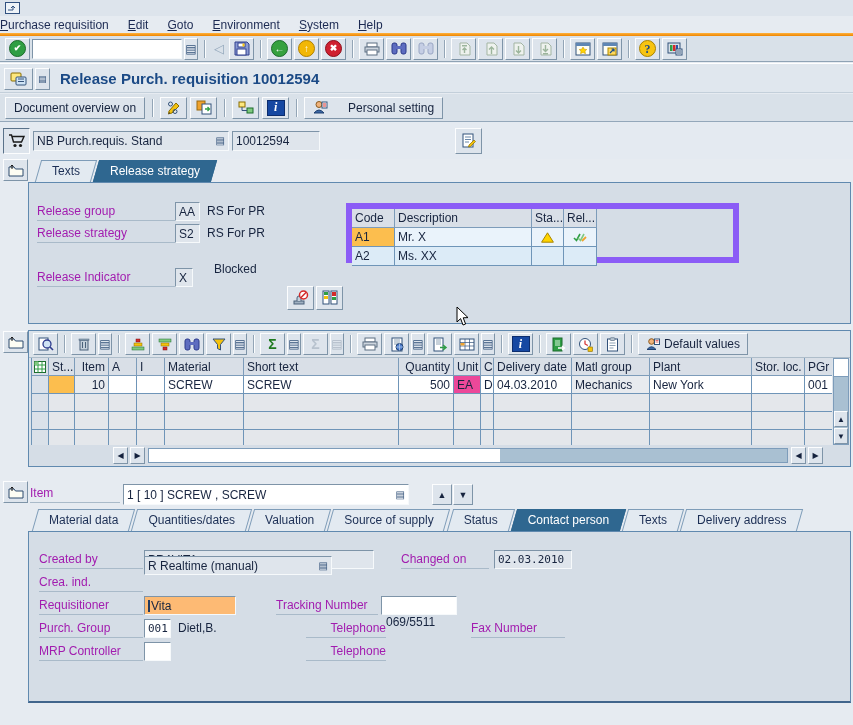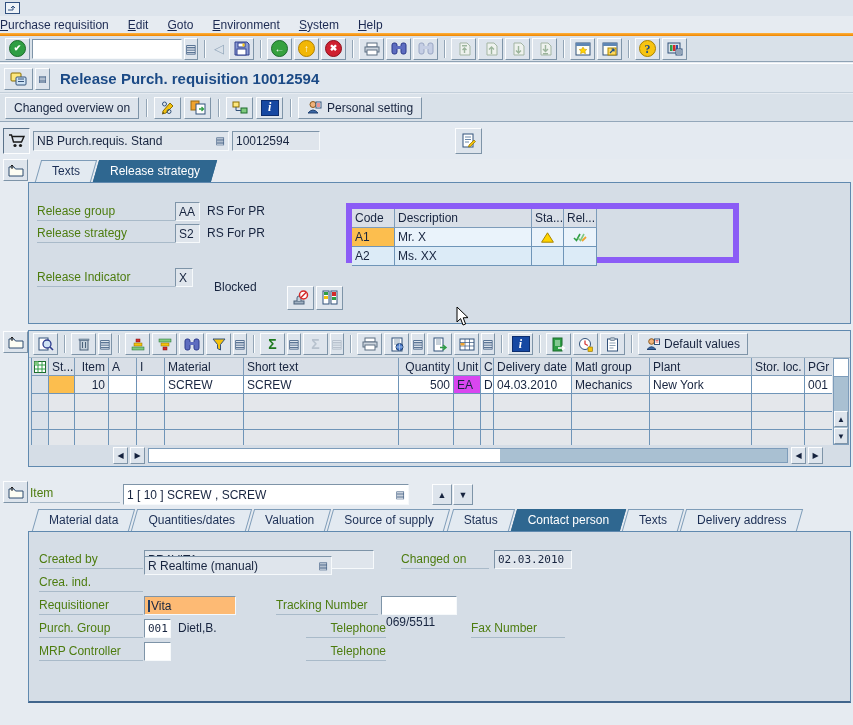--- a/index.html
+++ b/index.html
@@ -4,21 +4,21 @@
 <style>
 *{margin:0;padding:0;box-sizing:border-box}
 html,body{width:853px;height:725px}
 body{position:relative;font-family:"Liberation Sans",sans-serif;font-size:12px;color:#17243f;background:#e6ebf1;overflow:hidden}
 .abs{position:absolute}
 .flex{display:flex;align-items:center}
 .btn{display:inline-flex;align-items:center;justify-content:center;background:#dde4ec;border:1px solid;border-color:#fcfdfe #7e94a8 #7e94a8 #fcfdfe;cursor:default}
 .sunk{background:#dfe5ec;border:1px solid;border-color:#7e94a8 #f6f9fb #f6f9fb #7e94a8;display:flex;align-items:center;padding:0 3px;white-space:nowrap;overflow:hidden}
 .whitefld{background:#fff}
 .yellowfld{background:#fdba74}
-.lbl{position:absolute;height:17px;border-bottom:1px solid #a9bac9;white-space:nowrap;color:#4d7c0f}
+.lbl{position:absolute;height:17px;border-bottom:1px solid #a9bac9;white-space:nowrap;color:#a21caf}
 .txtonly{position:absolute;white-space:nowrap}
 .sep{width:1px;height:18px;background:#93a5b6;box-shadow:1px 0 0 #fbfdfe;margin:0 4px;flex:none}
 .tb{width:25px;height:22px;flex:none}
 .dd{width:14px;height:22px;font-size:9px;color:#33527a;flex:none}
 .dd.dis{color:#aeb9c6}
 .cir{width:17px;height:17px;border-radius:50%;display:inline-flex;align-items:center;justify-content:center;color:#fff;font-weight:bold;font-size:10px;line-height:1;flex:none}
 .menu-item{display:inline-block;margin-right:19px;color:#1c2a52}
 .menu-item::first-letter{text-decoration:underline}
 .tabwrap{position:absolute;display:flex;align-items:center;height:23px}
 .tab{position:relative;height:22px;padding:0 14px;display:flex;align-items:center;margin-right:2px}
@@ -182,21 +182,21 @@
       </svg>
     </span>
   <span class="btn abs" style="left:35px;top:4px;width:15px;height:22px">
       <span class="glyph" style="font-size:9px;color:#33527a">▤</span>
     </span>
   <span class="abs" style="left:60px;top:6px;font-size:15px;font-weight:bold;color:#1b4a86">Release Purch. requisition 10012594</span>
 </div>
 
 <div class="abs flex" style="left:0;top:94px;width:853px;height:28px;background:#d9e1e9;border-bottom:1px solid #93a7ba;padding-left:5px;gap:3px">
   <span class="btn" style="height:22px;padding:0 8px">
-      <span>Changed overview on</span>
+      <span>Document overview on</span>
     </span>
   <span class="sep"></span>
   <span class="btn tb" style="width:27px">
       <svg width="16" height="15" viewBox="0 0 16 15">
         <path d="M3 11 L10 3 L13 6 L6 13 L2.5 13.8 z" fill="#f4c20d" stroke="#8a6d00"></path>
         <path d="M10 3 L13 6" stroke="#8a6d00"></path>
         <path d="M2.5 13.8 L4 12.5" stroke="#333"></path>
         <circle cx="4.5" cy="4" r="2" fill="none" stroke="#33527a"></circle>
         <circle cx="9" cy="11.5" r="2" fill="none" stroke="#33527a"></circle>
       </svg>
@@ -213,21 +213,21 @@
       <svg width="16" height="15" viewBox="0 0 16 15">
         <rect x="1" y="2" width="6" height="5" fill="#fde87e" stroke="#8a6d00"></rect>
         <rect x="9" y="8" width="6" height="5" fill="#7fc97f" stroke="#1c6b2c"></rect>
         <path d="M4 7 L4 10.5 L9 10.5" stroke="#33527a" fill="none"></path>
       </svg>
     </span>
   <span class="btn tb" style="width:27px">
       <span class="infoic">i</span>
     </span>
   <span class="sep"></span>
-  <span class="btn" style="height:22px;padding:0 8px;gap:5px">
+  <span class="btn" style="height:22px;padding:0 8px;gap:20px">
       <svg width="15" height="15" viewBox="0 0 15 15">
         <circle cx="6" cy="4.5" r="3" fill="#f0b27a" stroke="#8a5a20"></circle>
         <path d="M1 13 q5 -6 10 0 z" fill="#3b67a5" stroke="#1e3f6e"></path>
         <rect x="9" y="2" width="5" height="6" fill="#fff" stroke="#33527a"></rect>
         <path d="M10 4 h3 M10 6 h3" stroke="#d42a2a"></path>
       </svg>
       <span>Personal setting</span>
     </span>
 </div>
 
@@ -282,21 +282,21 @@
   <span class="lbl" style="left:8px;top:43px;width:138px">Release strategy</span>
   <span class="sunk abs" style="left:146px;top:41px;width:25px;height:19px">
       <span>S2</span>
     </span>
   <span class="txtonly" style="left:178px;top:43px">RS For PR</span>
 
   <span class="lbl" style="left:8px;top:87px;width:138px">Release Indicator</span>
   <span class="sunk abs" style="left:146px;top:85px;width:18px;height:19px">
       <span>X</span>
     </span>
-  <span class="txtonly" style="left:185px;top:97px">Blocked</span>
+  <span class="txtonly" style="left:185px;top:79px">Blocked</span>
 
   <span class="btn abs" style="left:258px;top:103px;width:27px;height:24px">
       <svg width="17" height="16" viewBox="0 0 17 16">
         <rect x="2" y="11" width="10" height="3" fill="#9fb0c1" stroke="#4a617a"></rect>
         <path d="M5 11 v-3 q0-2 2-2 t2 2 v3" fill="#c3cfda" stroke="#4a617a"></path>
         <circle cx="11.5" cy="5" r="4" fill="#fff" stroke="#d42a2a" stroke-width="1.5"></circle>
         <path d="M8.8 7.8 L14.2 2.2" stroke="#d42a2a" stroke-width="1.5"></path>
       </svg>
     </span>
   <span class="btn abs" style="left:287px;top:103px;width:27px;height:24px">
@@ -513,21 +513,21 @@
     <div class="hc">PGr</div>
 
     <div class="cell selcol"></div>
     <div class="cell" style="background:#fcbe4e"></div>
     <div class="cell num" style="background:#e8ebef">10</div>
     <div class="cell"></div>
     <div class="cell"></div>
     <div class="cell">SCREW</div>
     <div class="cell">SCREW</div>
     <div class="cell num">500</div>
-    <div class="cell" style="background:#d946ef">EA</div>
+    <div class="cell" style="background:#ec4899">EA</div>
     <div class="cell">D</div>
     <div class="cell">04.03.2010</div>
     <div class="cell" style="background:#e8ebef">Mechanics</div>
     <div class="cell">New York</div>
     <div class="cell"></div>
     <div class="cell">001</div>
 
     <div class="cell selcol"></div>
     <div class="cell empty"></div>
       <div class="cell empty"></div>

